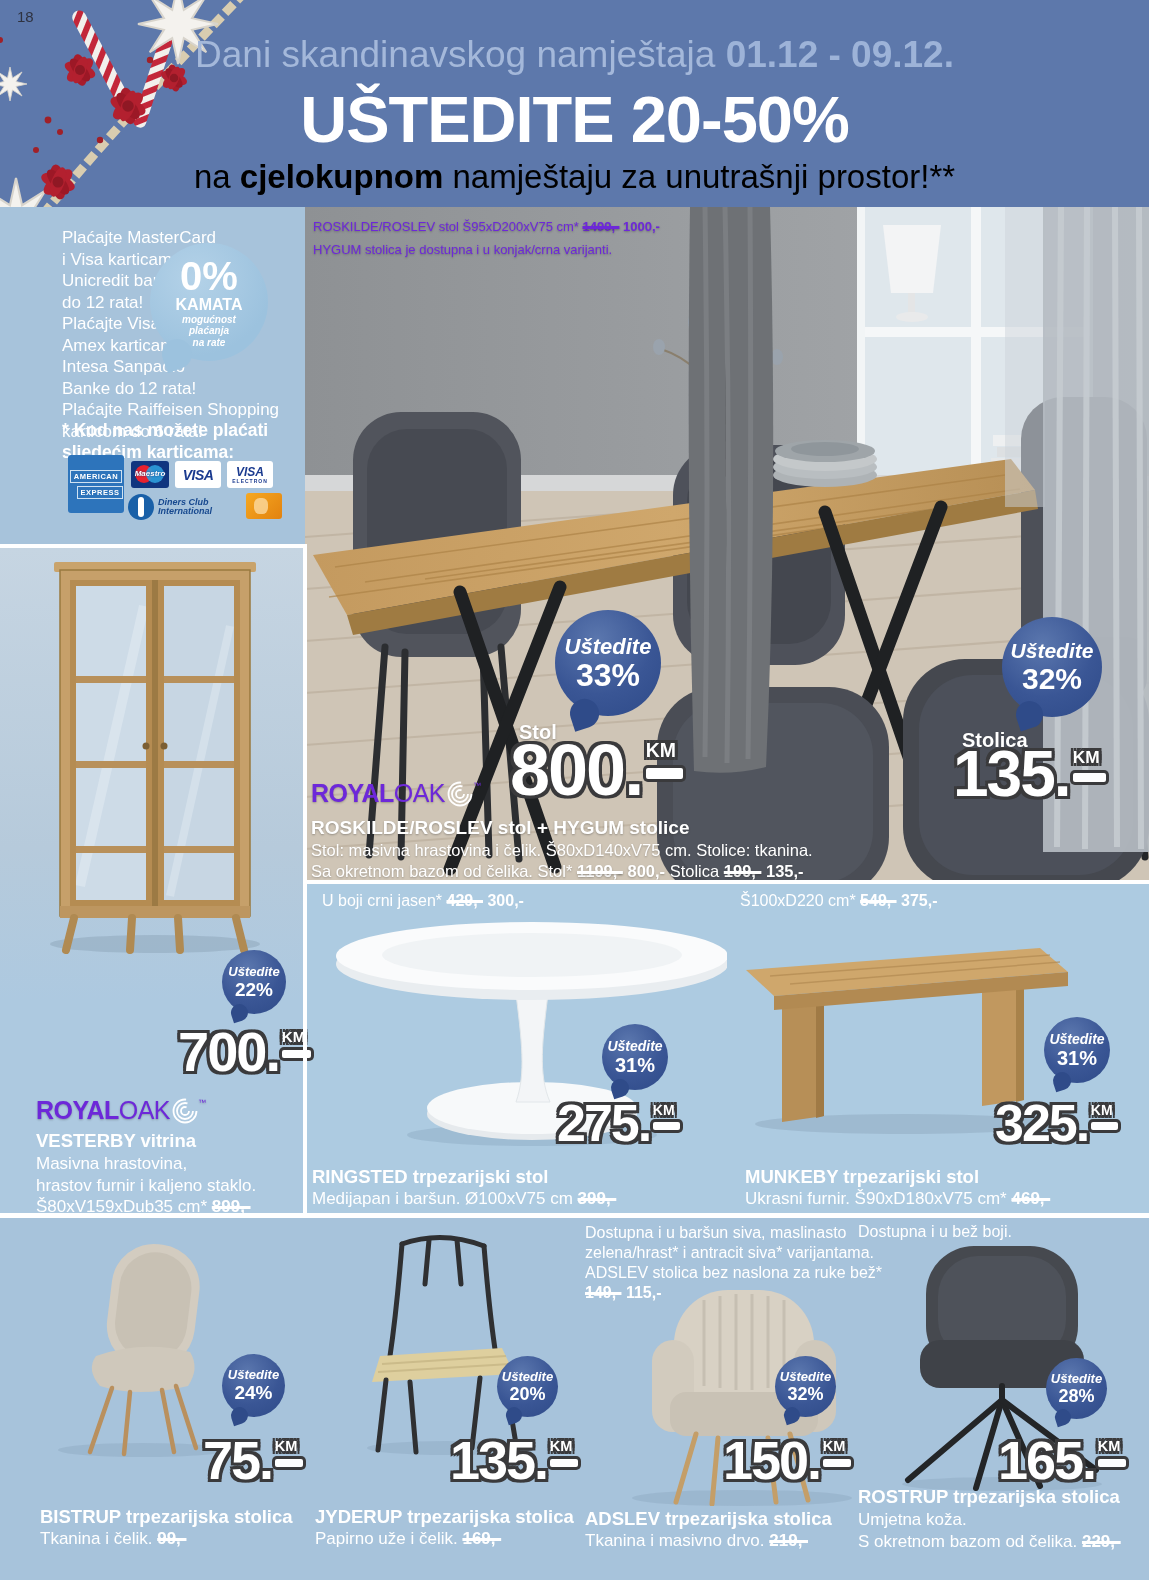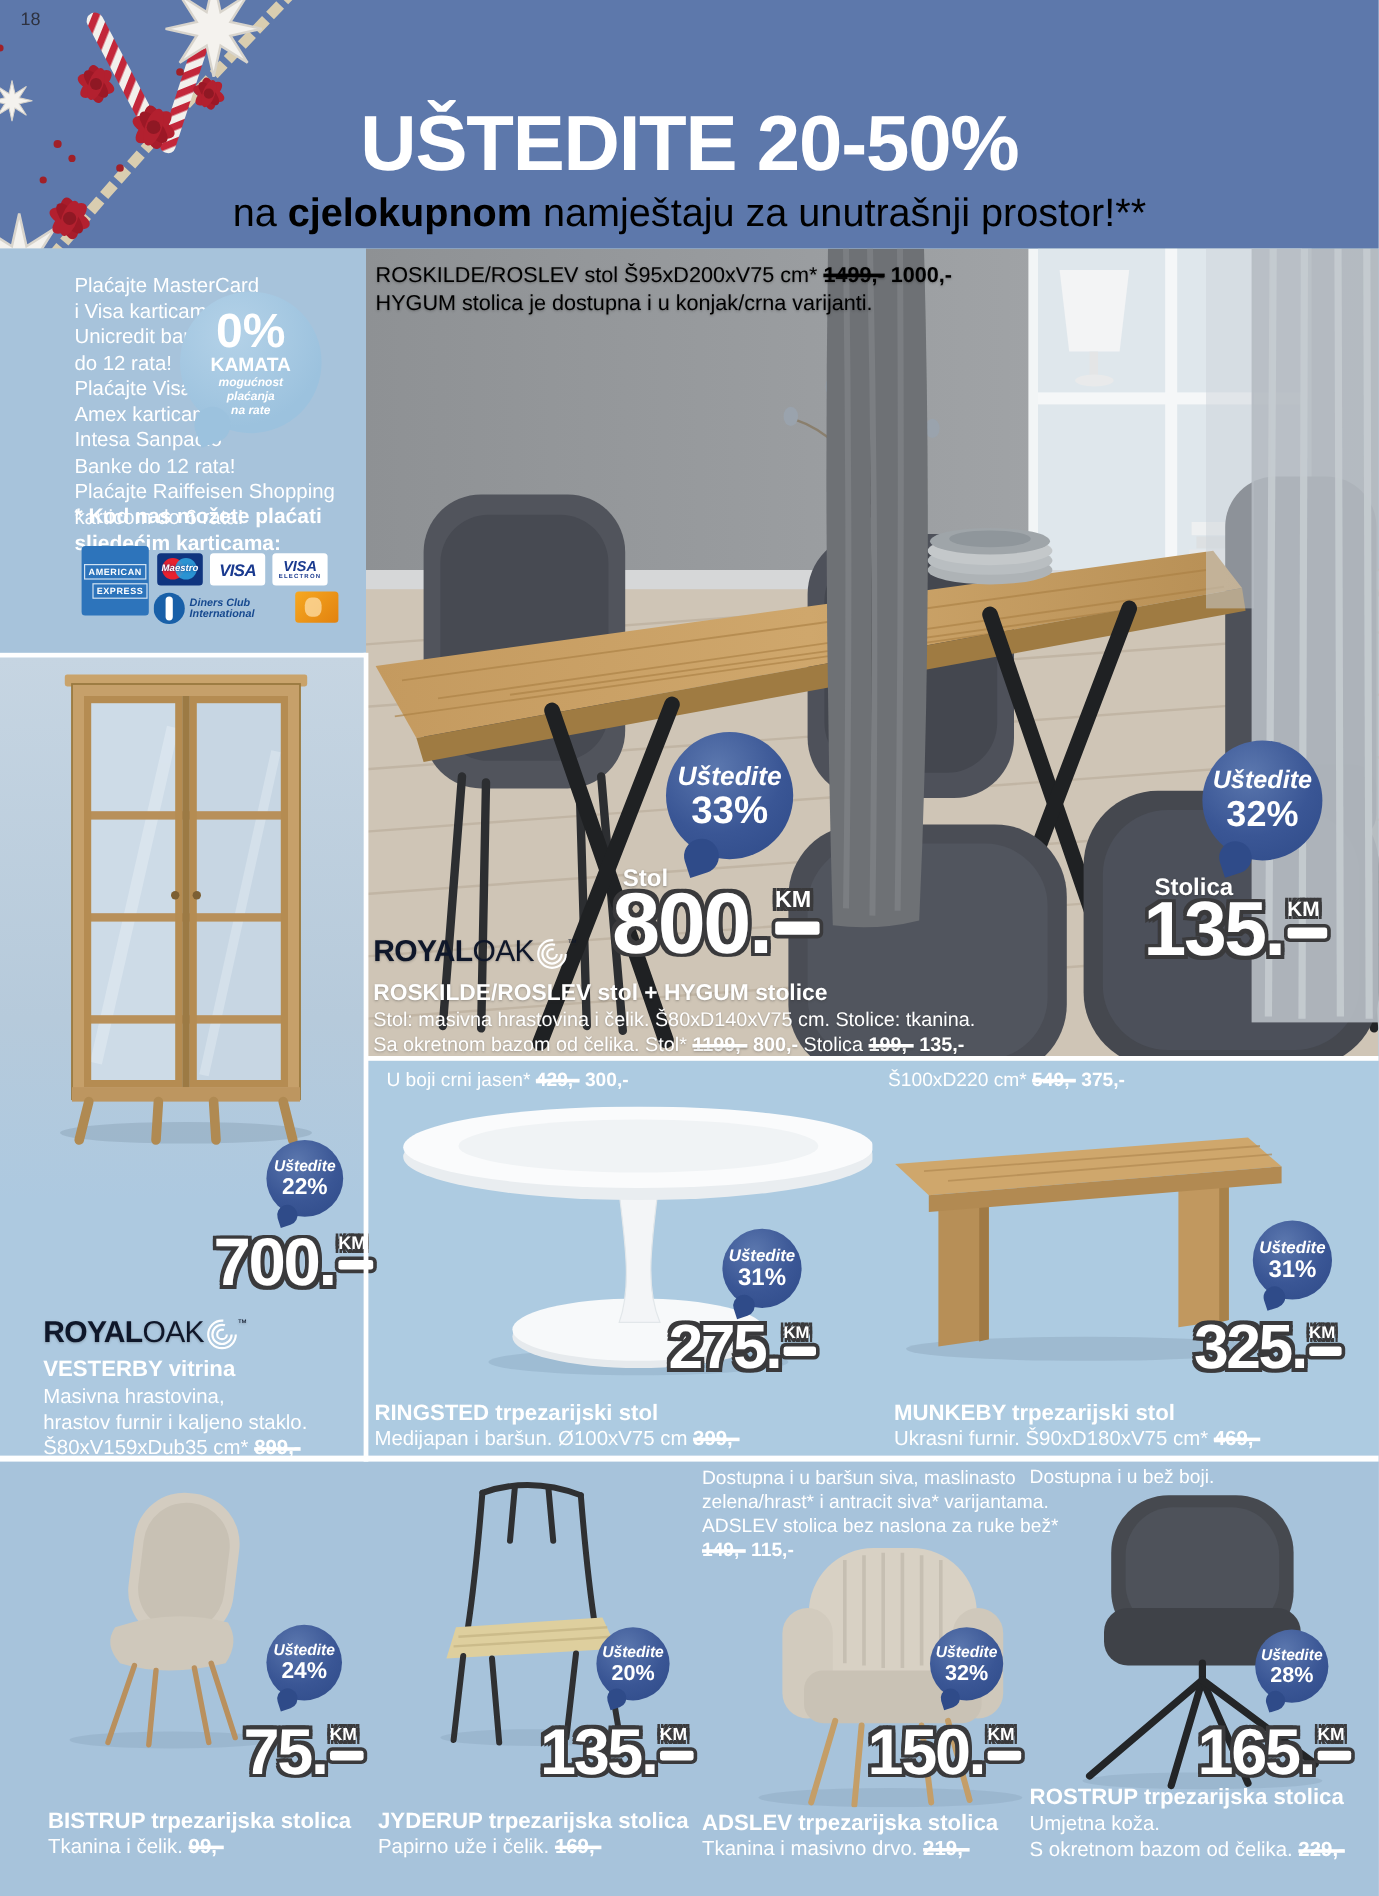--- a/index.html
+++ b/index.html
@@ -86,30 +86,30 @@
     letter-spacing:-2px;--oc:#3a3a3c;
     text-shadow:-3px -3px 0 var(--oc),0 -3px 0 var(--oc),3px -3px 0 var(--oc),
       -3px 0 0 var(--oc),3px 0 0 var(--oc),
       -3px 3px 0 var(--oc),0 3px 0 var(--oc),3px 3px 0 var(--oc);}
   .price .grp{display:inline-flex;flex-direction:column;margin-left:.05em;margin-top:.06em;}
   .price .km{font-size:.27em;letter-spacing:0;line-height:1;}
   .price .dash{width:.52em;height:.15em;background:#fff;border-radius:2px;margin-top:.1em;
     box-shadow:0 0 0 3px var(--oc);}
 
   
-  .phototxt{position:absolute;color:#000000;font-size:18px;z-index:4;text-shadow:0 1px 2px rgba(40,40,40,.35);}
+  .phototxt{position:absolute;color:#6d28d9;font-size:13px;z-index:4;text-shadow:0 1px 2px rgba(40,40,40,.35);}
   .lbl{position:absolute;color:#fff;font-weight:bold;font-size:20px;z-index:5;text-shadow:0 1px 2px rgba(40,40,40,.4);}
   .cap-title{position:absolute;color:#fff;font-weight:800;font-size:19px;z-index:4;text-shadow:0 1px 2px rgba(40,40,40,.35);}
   .cap-line{position:absolute;color:#fff;font-size:16.5px;z-index:4;text-shadow:0 1px 2px rgba(40,40,40,.3);}
   .note{position:absolute;color:#fff;font-size:16px;z-index:4;}
   .pname{position:absolute;color:#fff;font-weight:800;font-size:18.5px;z-index:4;}
   .pdesc{position:absolute;color:#fff;font-size:17px;z-index:4;}
 
   
-  .royaloak{position:absolute;display:flex;align-items:flex-end;color:#0f172a;z-index:4;
+  .royaloak{position:absolute;display:flex;align-items:center;color:#6d28d9;z-index:4;
     text-shadow:0 1px 2px rgba(40,40,40,.3);}
   .royaloak .r1{font-weight:800;font-size:25px;letter-spacing:-.5px;}
   .royaloak .r2{font-weight:300;font-size:25px;letter-spacing:-.5px;}
   .royaloak svg{margin-left:2px;}
   .royaloak .tm{font-size:8px;align-self:flex-start;margin-top:2px;}
 
   svg{display:block;}
 </style>
 </head>
 <body>
@@ -146,20 +146,24 @@
       <use href="#bow" transform="translate(174,78) scale(0.85)"></use>
       <use href="#bow" transform="translate(58,182) scale(1.1)"></use>
       <circle cx="48" cy="120" r="3.4" fill="#a02028"></circle>
         <circle cx="60" cy="132" r="3" fill="#a02028"></circle>
       <circle cx="100" cy="140" r="3.2" fill="#a02028"></circle>
         <circle cx="36" cy="150" r="3" fill="#a02028"></circle>
       <circle cx="150" cy="60" r="3.2" fill="#a02028"></circle>
         <circle cx="206,22" cy="40" r="3" fill="#a02028"></circle>
     </svg>
     <div class="pagenum">18</div>
+    <div class="campaign">
+      <span>Dani skandinavskog namještaja</span>
+      <b>01.12 - 09.12.</b>
+    </div>
     <h1 class="headline">UŠTEDITE 20-50%</h1>
     <div class="subline">
       <span>na</span>
       <b>cjelokupnom</b>
       <span>namještaju za unutrašnji prostor!**</span>
     </div>
   </div>
 
   <div class="sidebar">
     <div class="payinfo pre">Plaćajte MasterCard

